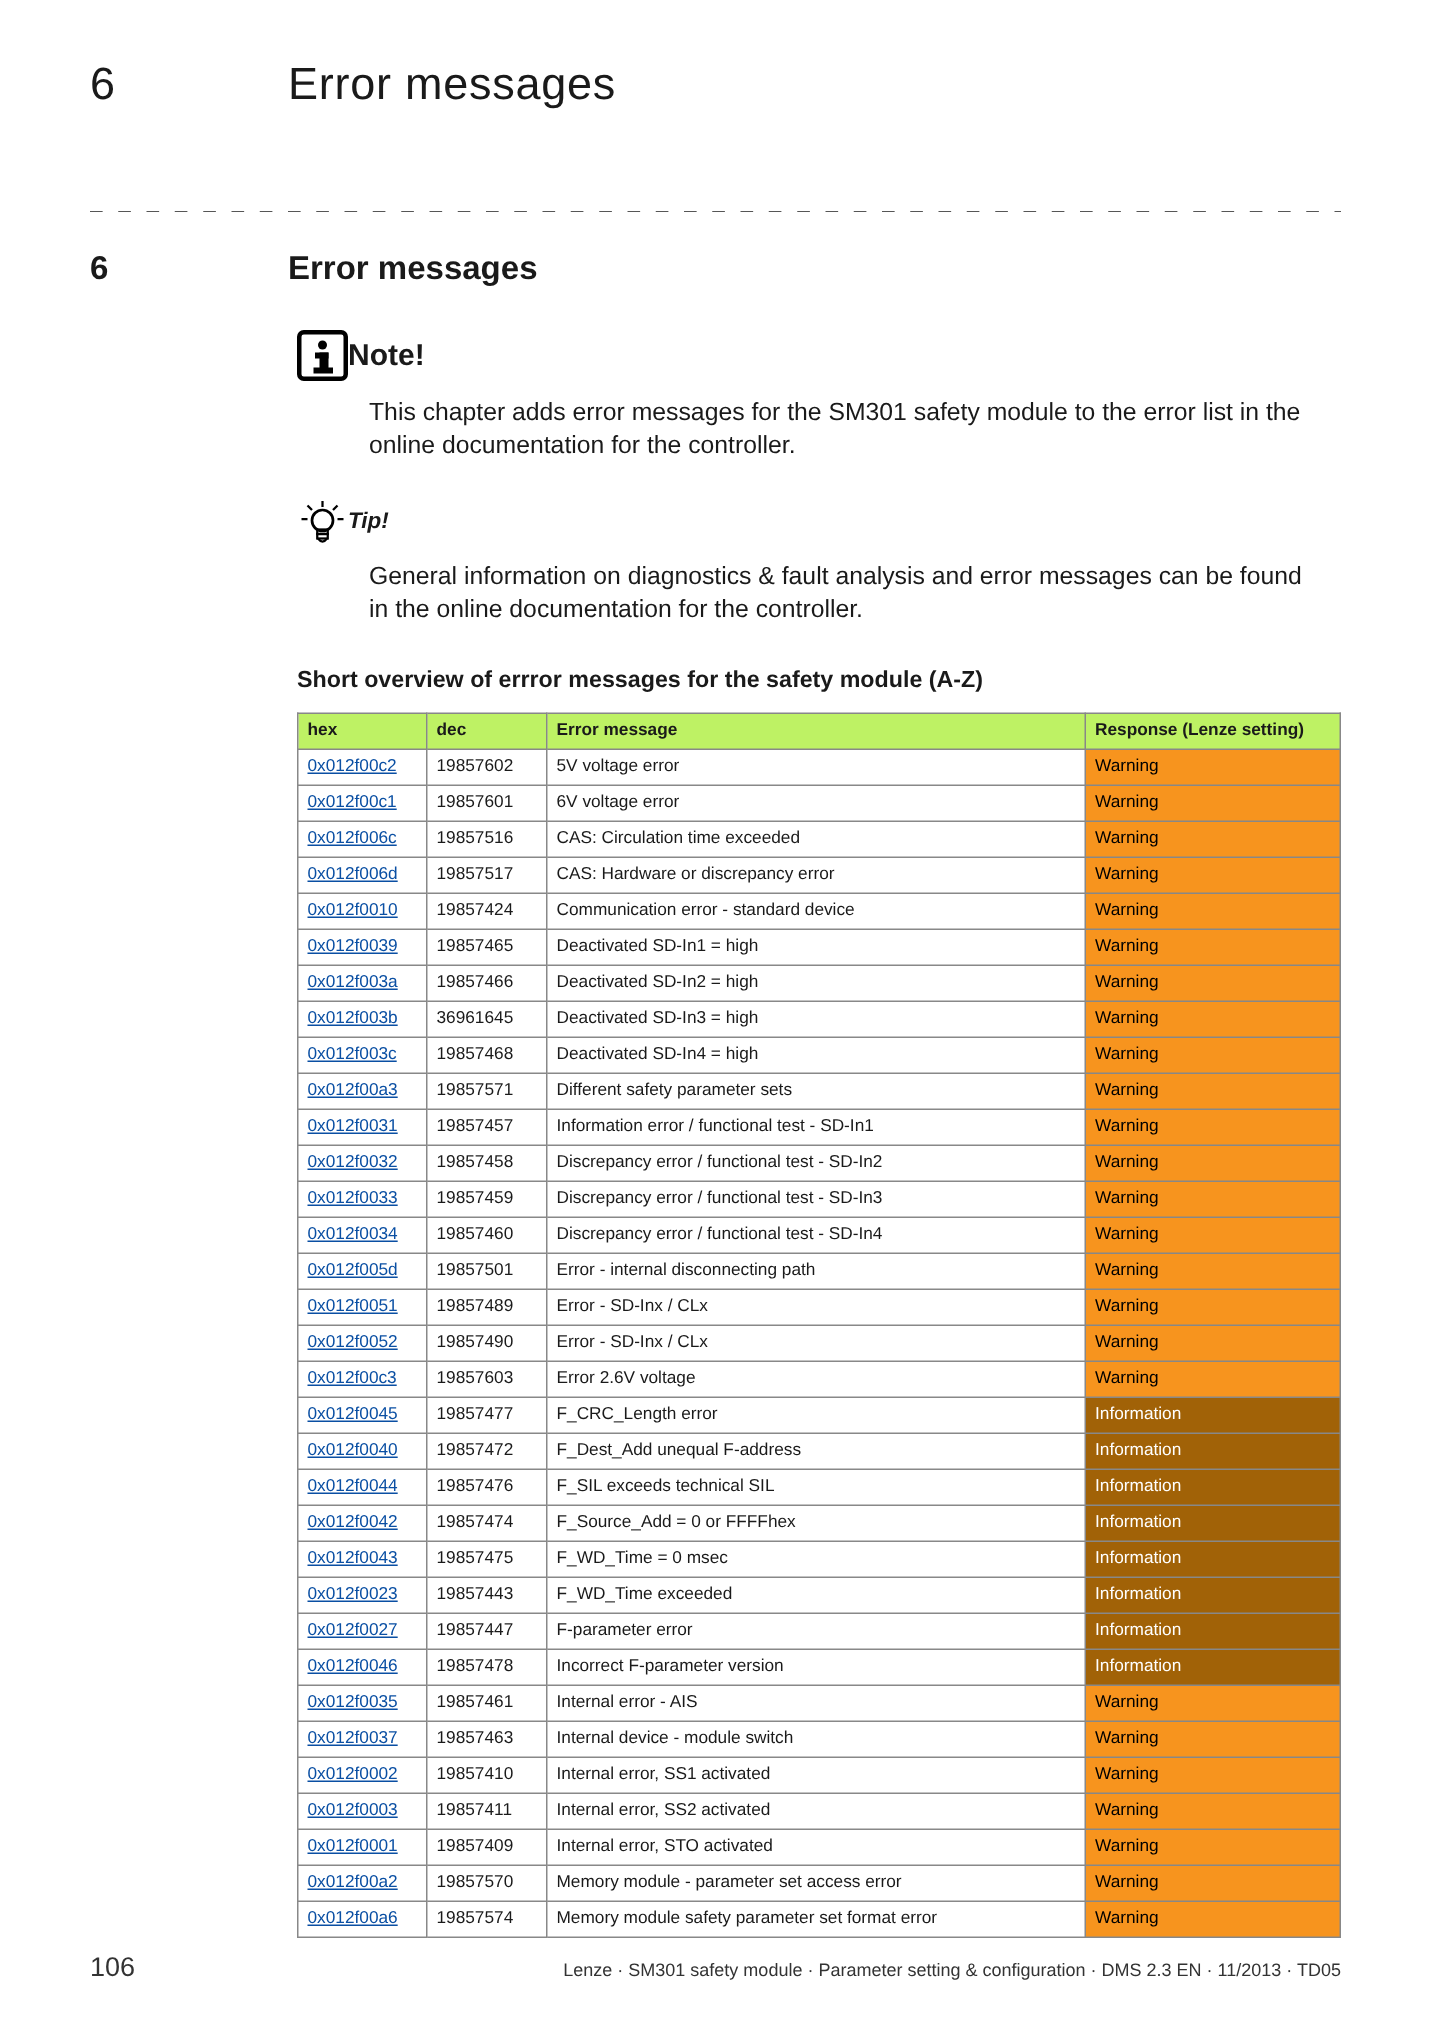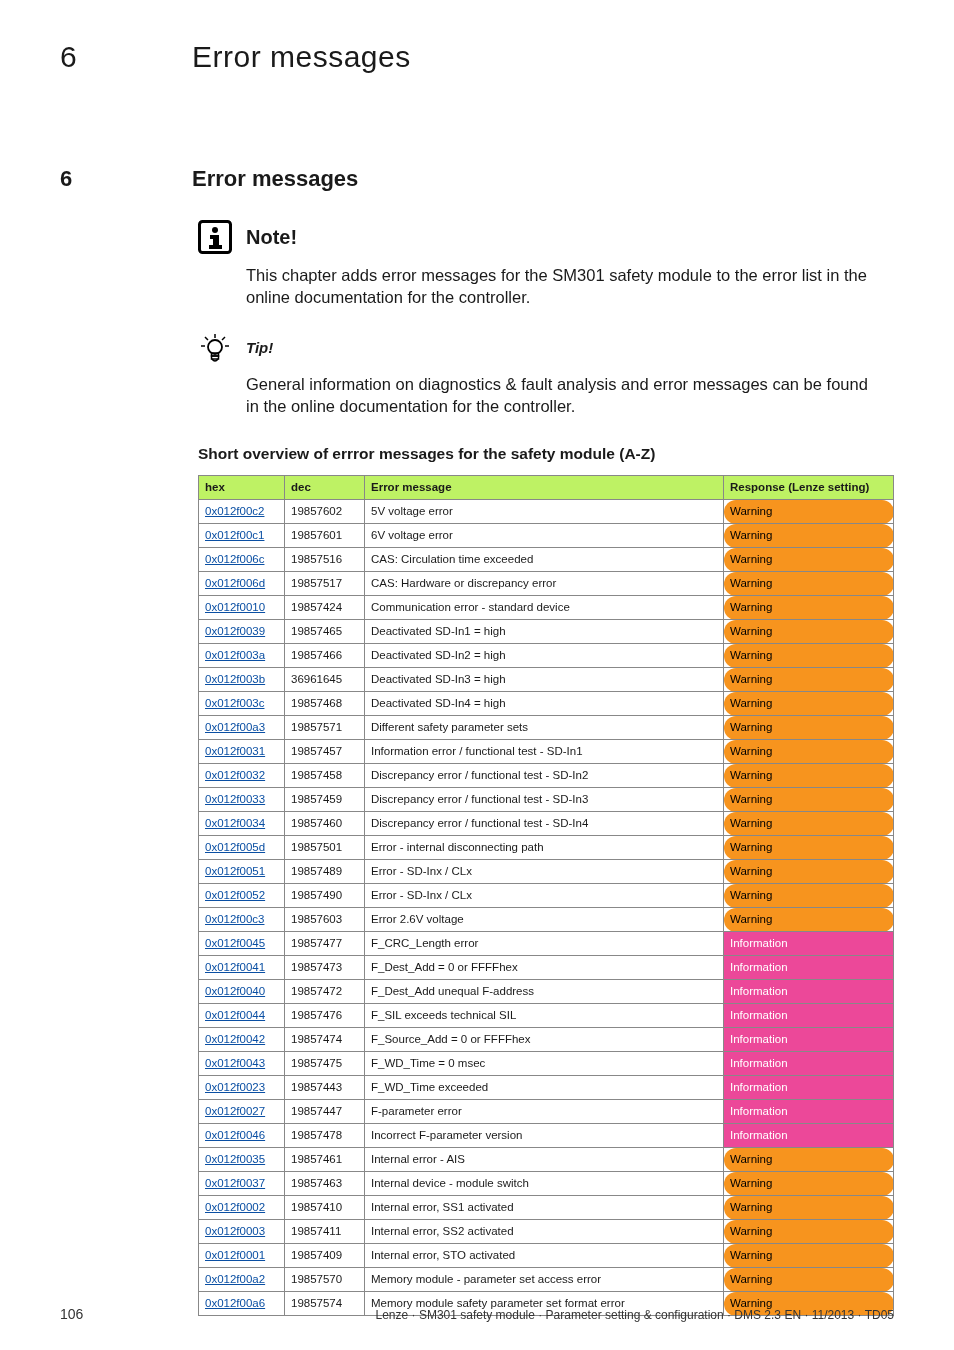--- a/index.html
+++ b/index.html
@@ -47,21 +47,20 @@
     margin: 18px 0 28px 0;
   }
   .section-header .num { width: 90px; }
   .callout {
     margin-left: 138px;
     margin-right: 20px;
   }
   .callout-head {
     display: flex;
     align-items: center;
-    gap: 14px;
     margin-bottom: 10px;
   }
   .callout-head svg { flex: 0 0 auto; }
   .callout-title-big {
     font-weight: 700;
     font-size: 20px;
   }
   .callout-title-small {
     font-weight: 700;
     font-size: 15px;
@@ -99,34 +98,34 @@
     font-weight: 700;
     font-size: 11.5px;
   }
   table.err col.c-hex { width: 86px; }
   table.err col.c-dec { width: 80px; }
   table.err col.c-msg { width: auto; }
   table.err col.c-rsp { width: 170px; }
   .hexlink {
     color: #0a4fa3;
   }
-  .resp-warning { background: #f7941e; color: #000; border-radius: 12px; }
-  .resp-information { background: #ec4899; color: #fff; }
+  .resp-warning { background: #f7941e; color: #000; }
+  .resp-information { background: #a16207; color: #fff; }
   .footer {
     position: absolute;
     bottom: 28px;
     left: 60px;
     right: 60px;
     display: flex;
     justify-content: space-between;
     align-items: baseline;
     font-size: 12px;
     color: #333;
   }
-  .footer .pagenum { font-size: 14px; }
+  .footer .pagenum { font-size: 18px; }
 </style>
 </head>
 <body>
 
 <div class="page">
   <div class="top-header">
     <span class="num">6</span>
     <span>Error messages</span>
   </div>
 
@@ -297,26 +296,20 @@
           <td>Error 2.6V voltage</td>
           <td class="resp-warning">Warning</td>
         </tr>
         <tr>
           <td><a class="hexlink" href="#">0x012f0045</a></td>
           <td>19857477</td>
           <td>F_CRC_Length error</td>
           <td class="resp-information">Information</td>
         </tr>
         <tr>
-          <td><a class="hexlink" href="#">0x012f0041</a></td>
-          <td>19857473</td>
-          <td>F_Dest_Add = 0 or FFFFhex</td>
-          <td class="resp-information">Information</td>
-        </tr>
-        <tr>
           <td><a class="hexlink" href="#">0x012f0040</a></td>
           <td>19857472</td>
           <td>F_Dest_Add unequal F-address</td>
           <td class="resp-information">Information</td>
         </tr>
         <tr>
           <td><a class="hexlink" href="#">0x012f0044</a></td>
           <td>19857476</td>
           <td>F_SIL exceeds technical SIL</td>
           <td class="resp-information">Information</td>

